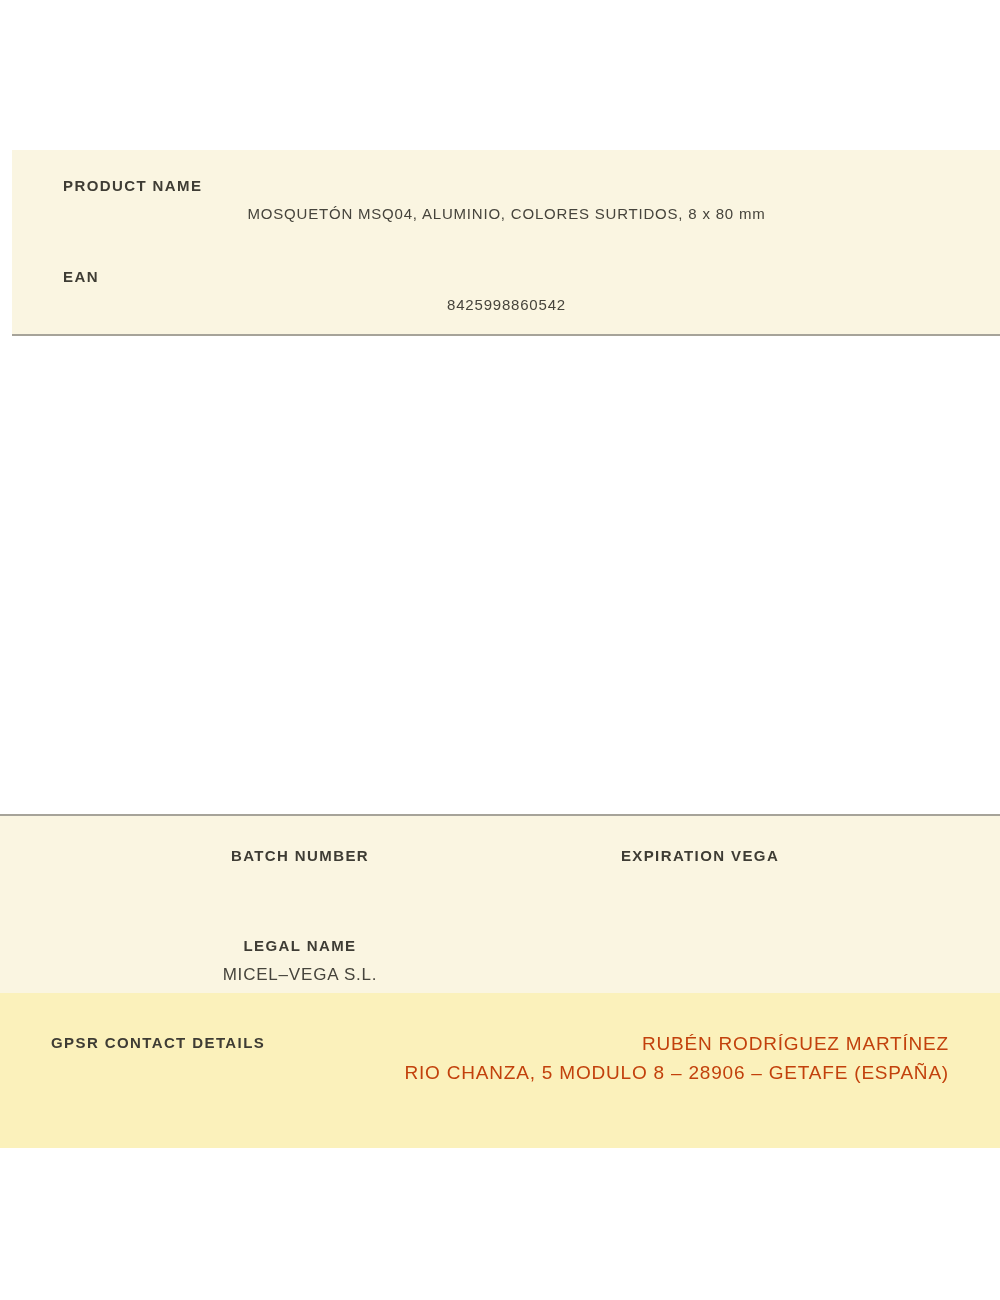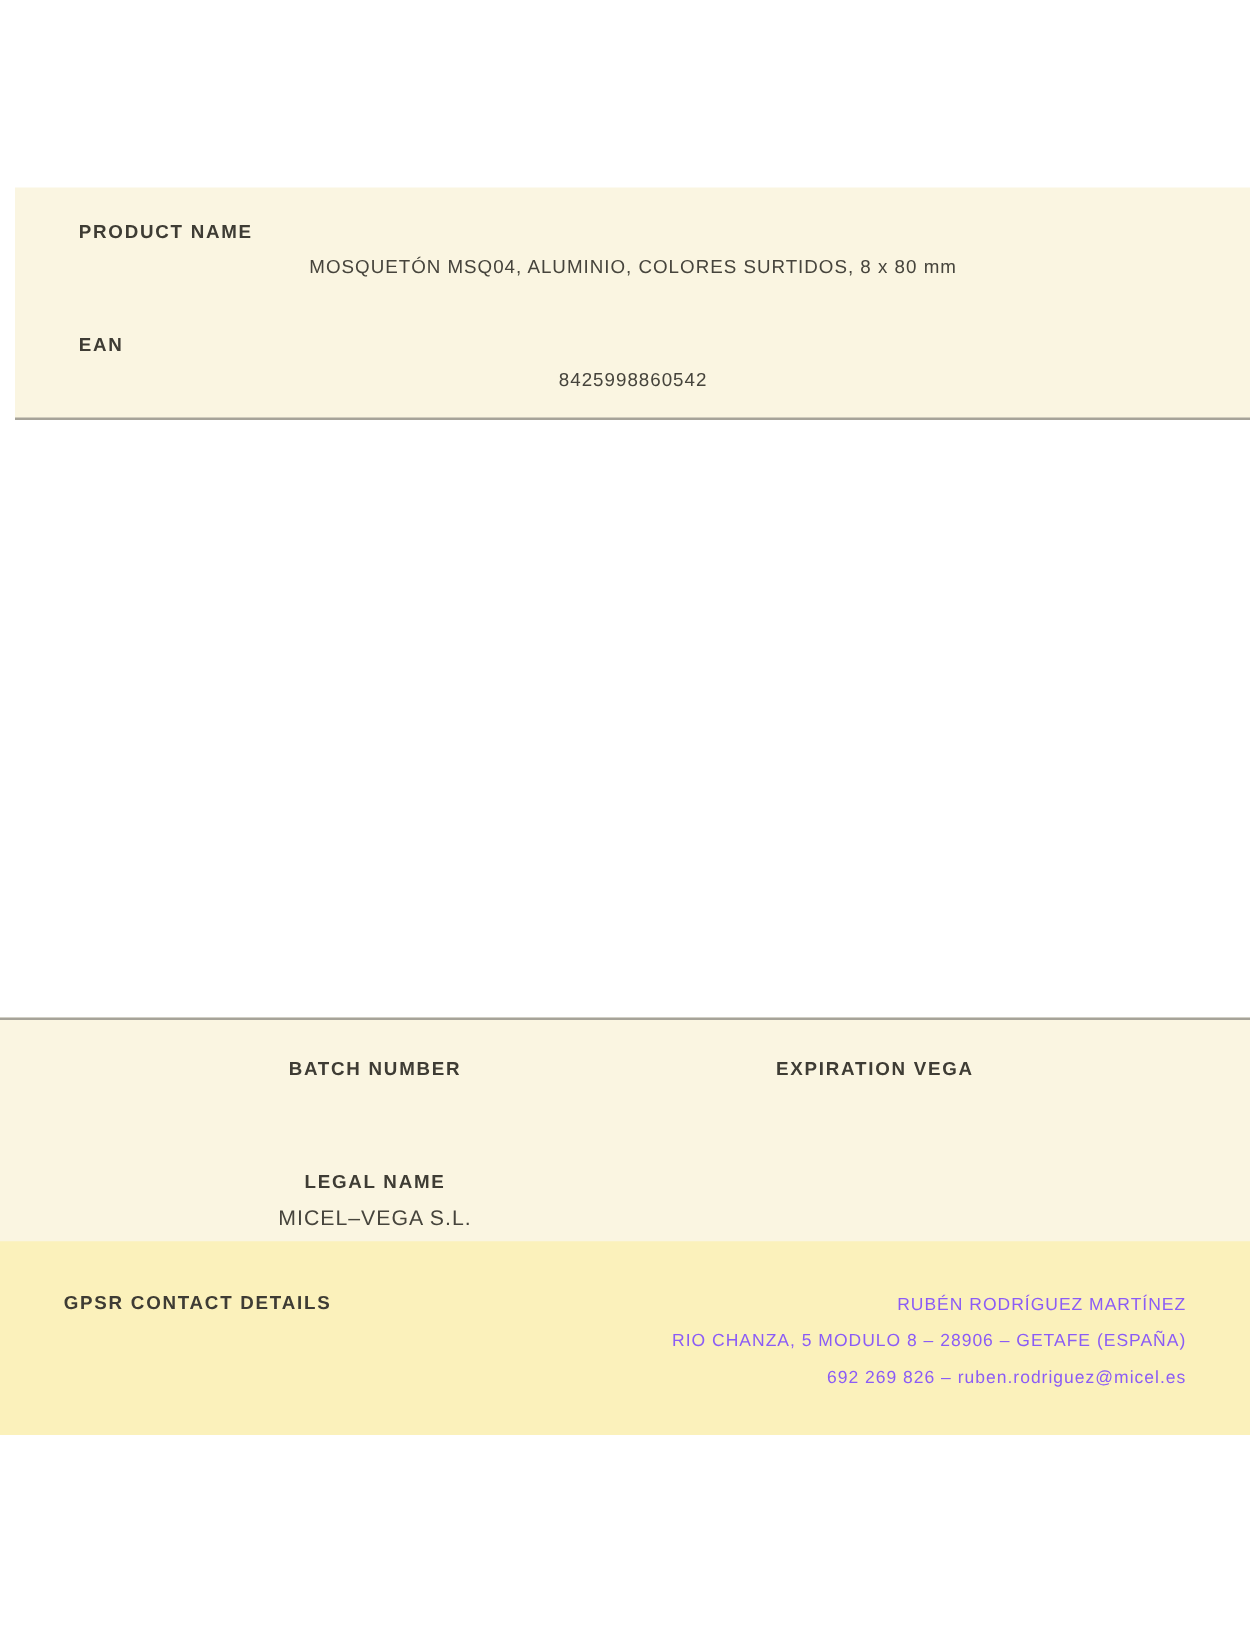--- a/index.html
+++ b/index.html
@@ -82,25 +82,25 @@
     font-weight: 700;
     letter-spacing: 1.4px;
     line-height: 20px;
     white-space: nowrap;
   }
   .contact-block {
     text-align: right;
     margin-top: -4px;
   }
   .contact-line {
-    font-size: 14px;
+    font-size: 19px;
     font-weight: 400;
     letter-spacing: 0.8px;
     line-height: 29px;
-    color: #8b5cf6;
+    color: #c2410c;
     white-space: nowrap;
   }
 </style>
 </head>
 <body>
 
 <div class="page">
 
   <section class="section-product">
     <div class="field">
@@ -128,17 +128,16 @@
         <div class="cell-value">MICEL–VEGA S.L.</div>
       </div>
     </div>
   </section>
 
   <section class="section-contact">
     <div class="contact-label">GPSR CONTACT DETAILS</div>
     <div class="contact-block">
       <div class="contact-line">RUBÉN RODRÍGUEZ MARTÍNEZ</div>
       <div class="contact-line">RIO CHANZA, 5 MODULO 8 – 28906 – GETAFE (ESPAÑA)</div>
-      <div class="contact-line">692 269 826 – ruben.rodriguez@micel.es</div>
     </div>
   </section>
 
 </div>
 
 </body></html>

